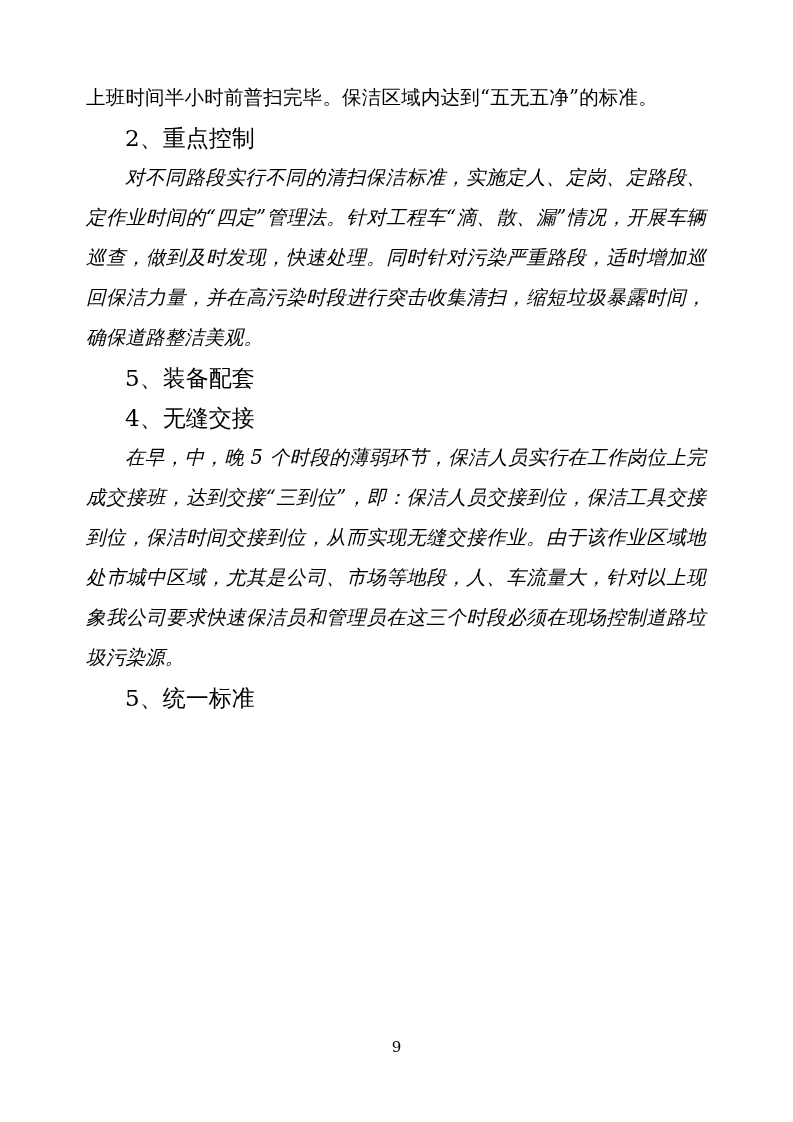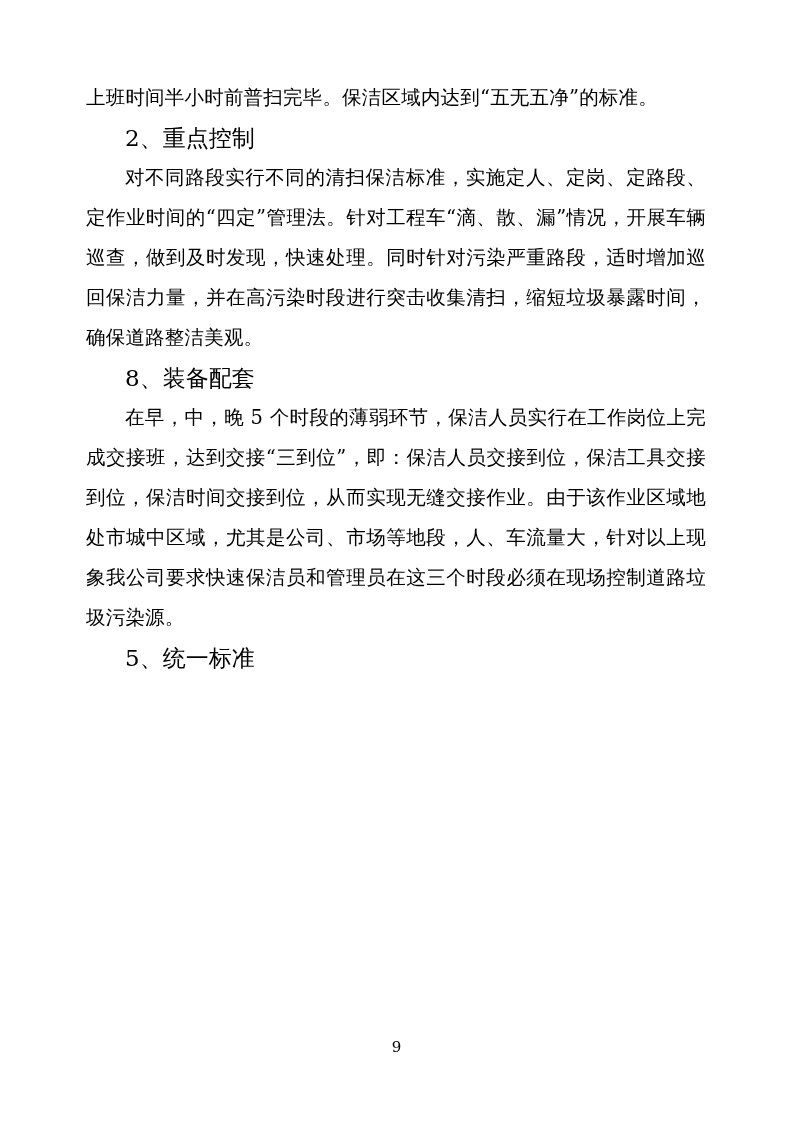--- a/index.html
+++ b/index.html
@@ -32,20 +32,21 @@
   .para {
     font-size: 19.5px;
     line-height: 40px;
     text-align: justify;
     text-justify: inter-ideograph;
     margin: 0;
     letter-spacing: 0.2px;
   }
   .indent {
     text-indent: 39px;
+    font-style: italic;
   }
   .heading {
     font-size: 23px;
     line-height: 40px;
     margin: 0;
     text-indent: 39px;
     font-weight: normal;
   }
   .page-number {
     position: absolute;
@@ -59,18 +60,19 @@
   }
 </style>
 </head>
 <body>
 
 <div class="page">
   <div class="content">
     <p class="para">上班时间半小时前普扫完毕。保洁区域内达到“五无五净”的标准。</p>
     <p class="heading">2、重点控制</p>
     <p class="para indent">对不同路段实行不同的清扫保洁标准，实施定人、定岗、定路段、定作业时间的“四定”管理法。针对工程车“滴、散、漏”情况，开展车辆巡查，做到及时发现，快速处理。同时针对污染严重路段，适时增加巡回保洁力量，并在高污染时段进行突击收集清扫，缩短垃圾暴露时间，确保道路整洁美观。</p>
-    <p class="heading">8、装备配套</p>
+    <p class="heading">5、装备配套</p>
+    <p class="heading">4、无缝交接</p>
     <p class="para indent">在早，中，晚 5 个时段的薄弱环节，保洁人员实行在工作岗位上完成交接班，达到交接“三到位”，即：保洁人员交接到位，保洁工具交接到位，保洁时间交接到位，从而实现无缝交接作业。由于该作业区域地处市城中区域，尤其是公司、市场等地段，人、车流量大，针对以上现象我公司要求快速保洁员和管理员在这三个时段必须在现场控制道路垃圾污染源。</p>
     <p class="heading">5、统一标准</p>
   </div>
   <div class="page-number">9</div>
 </div>
 
 </body></html>

